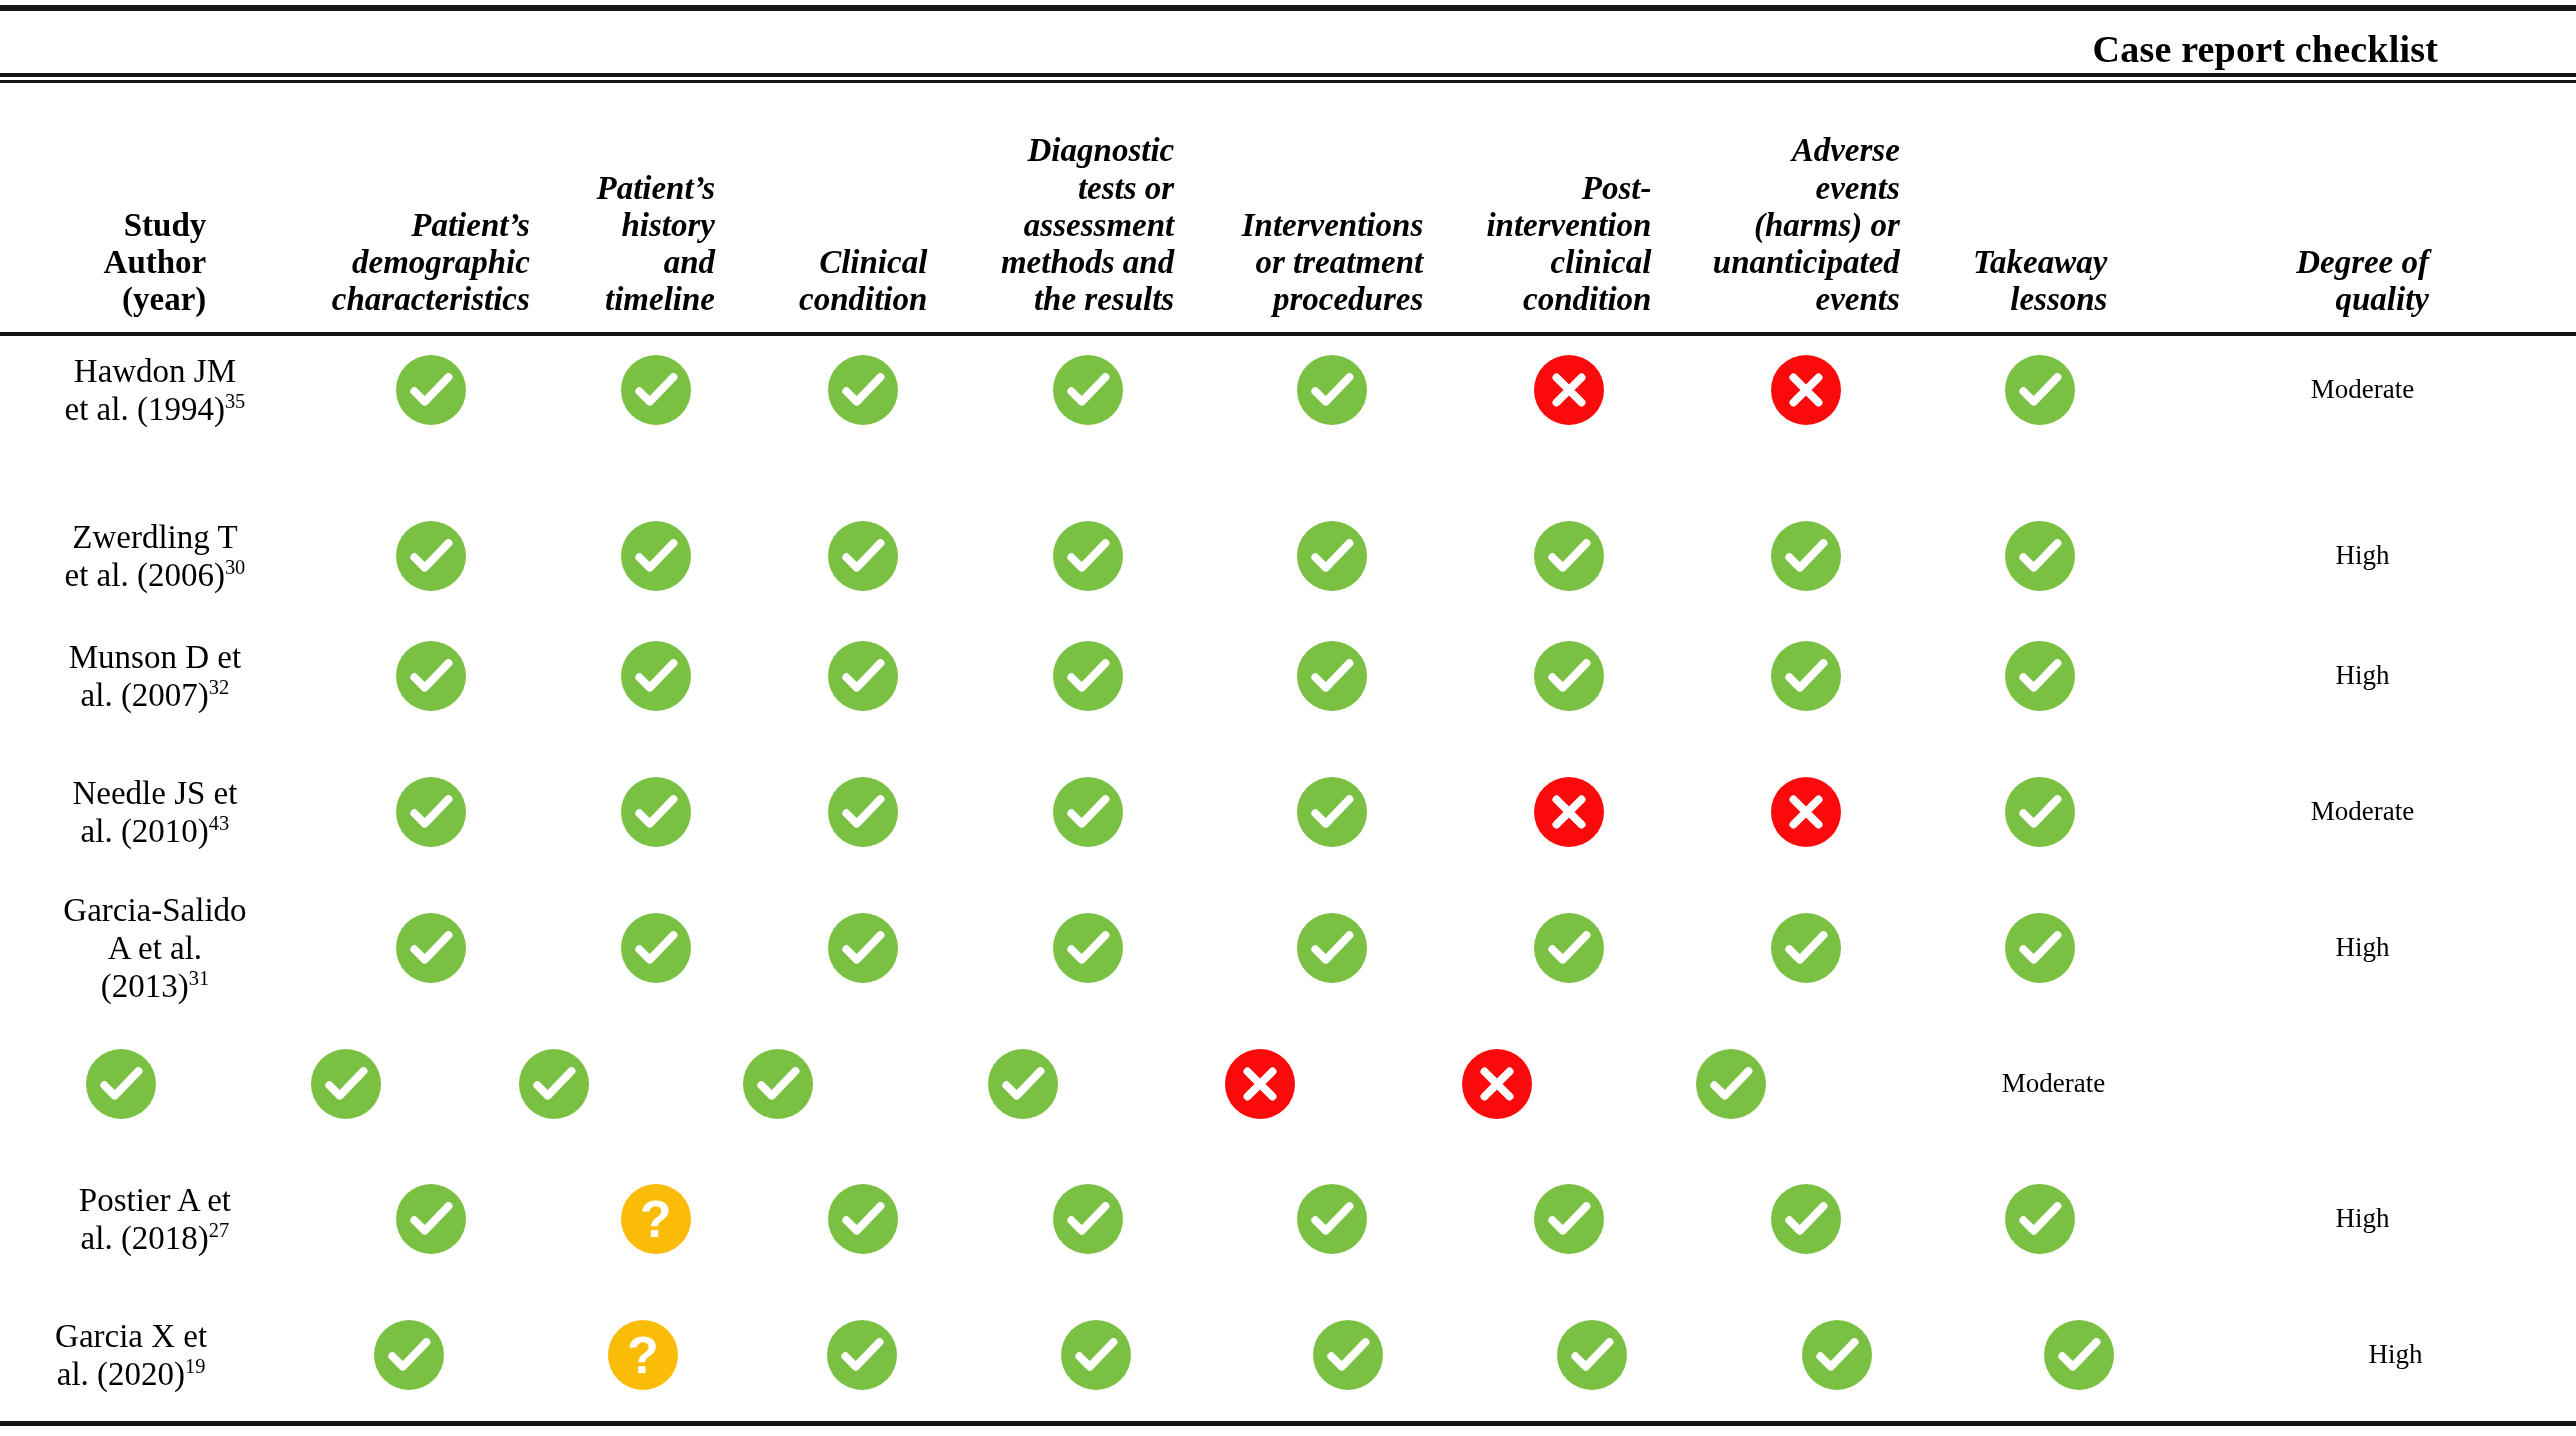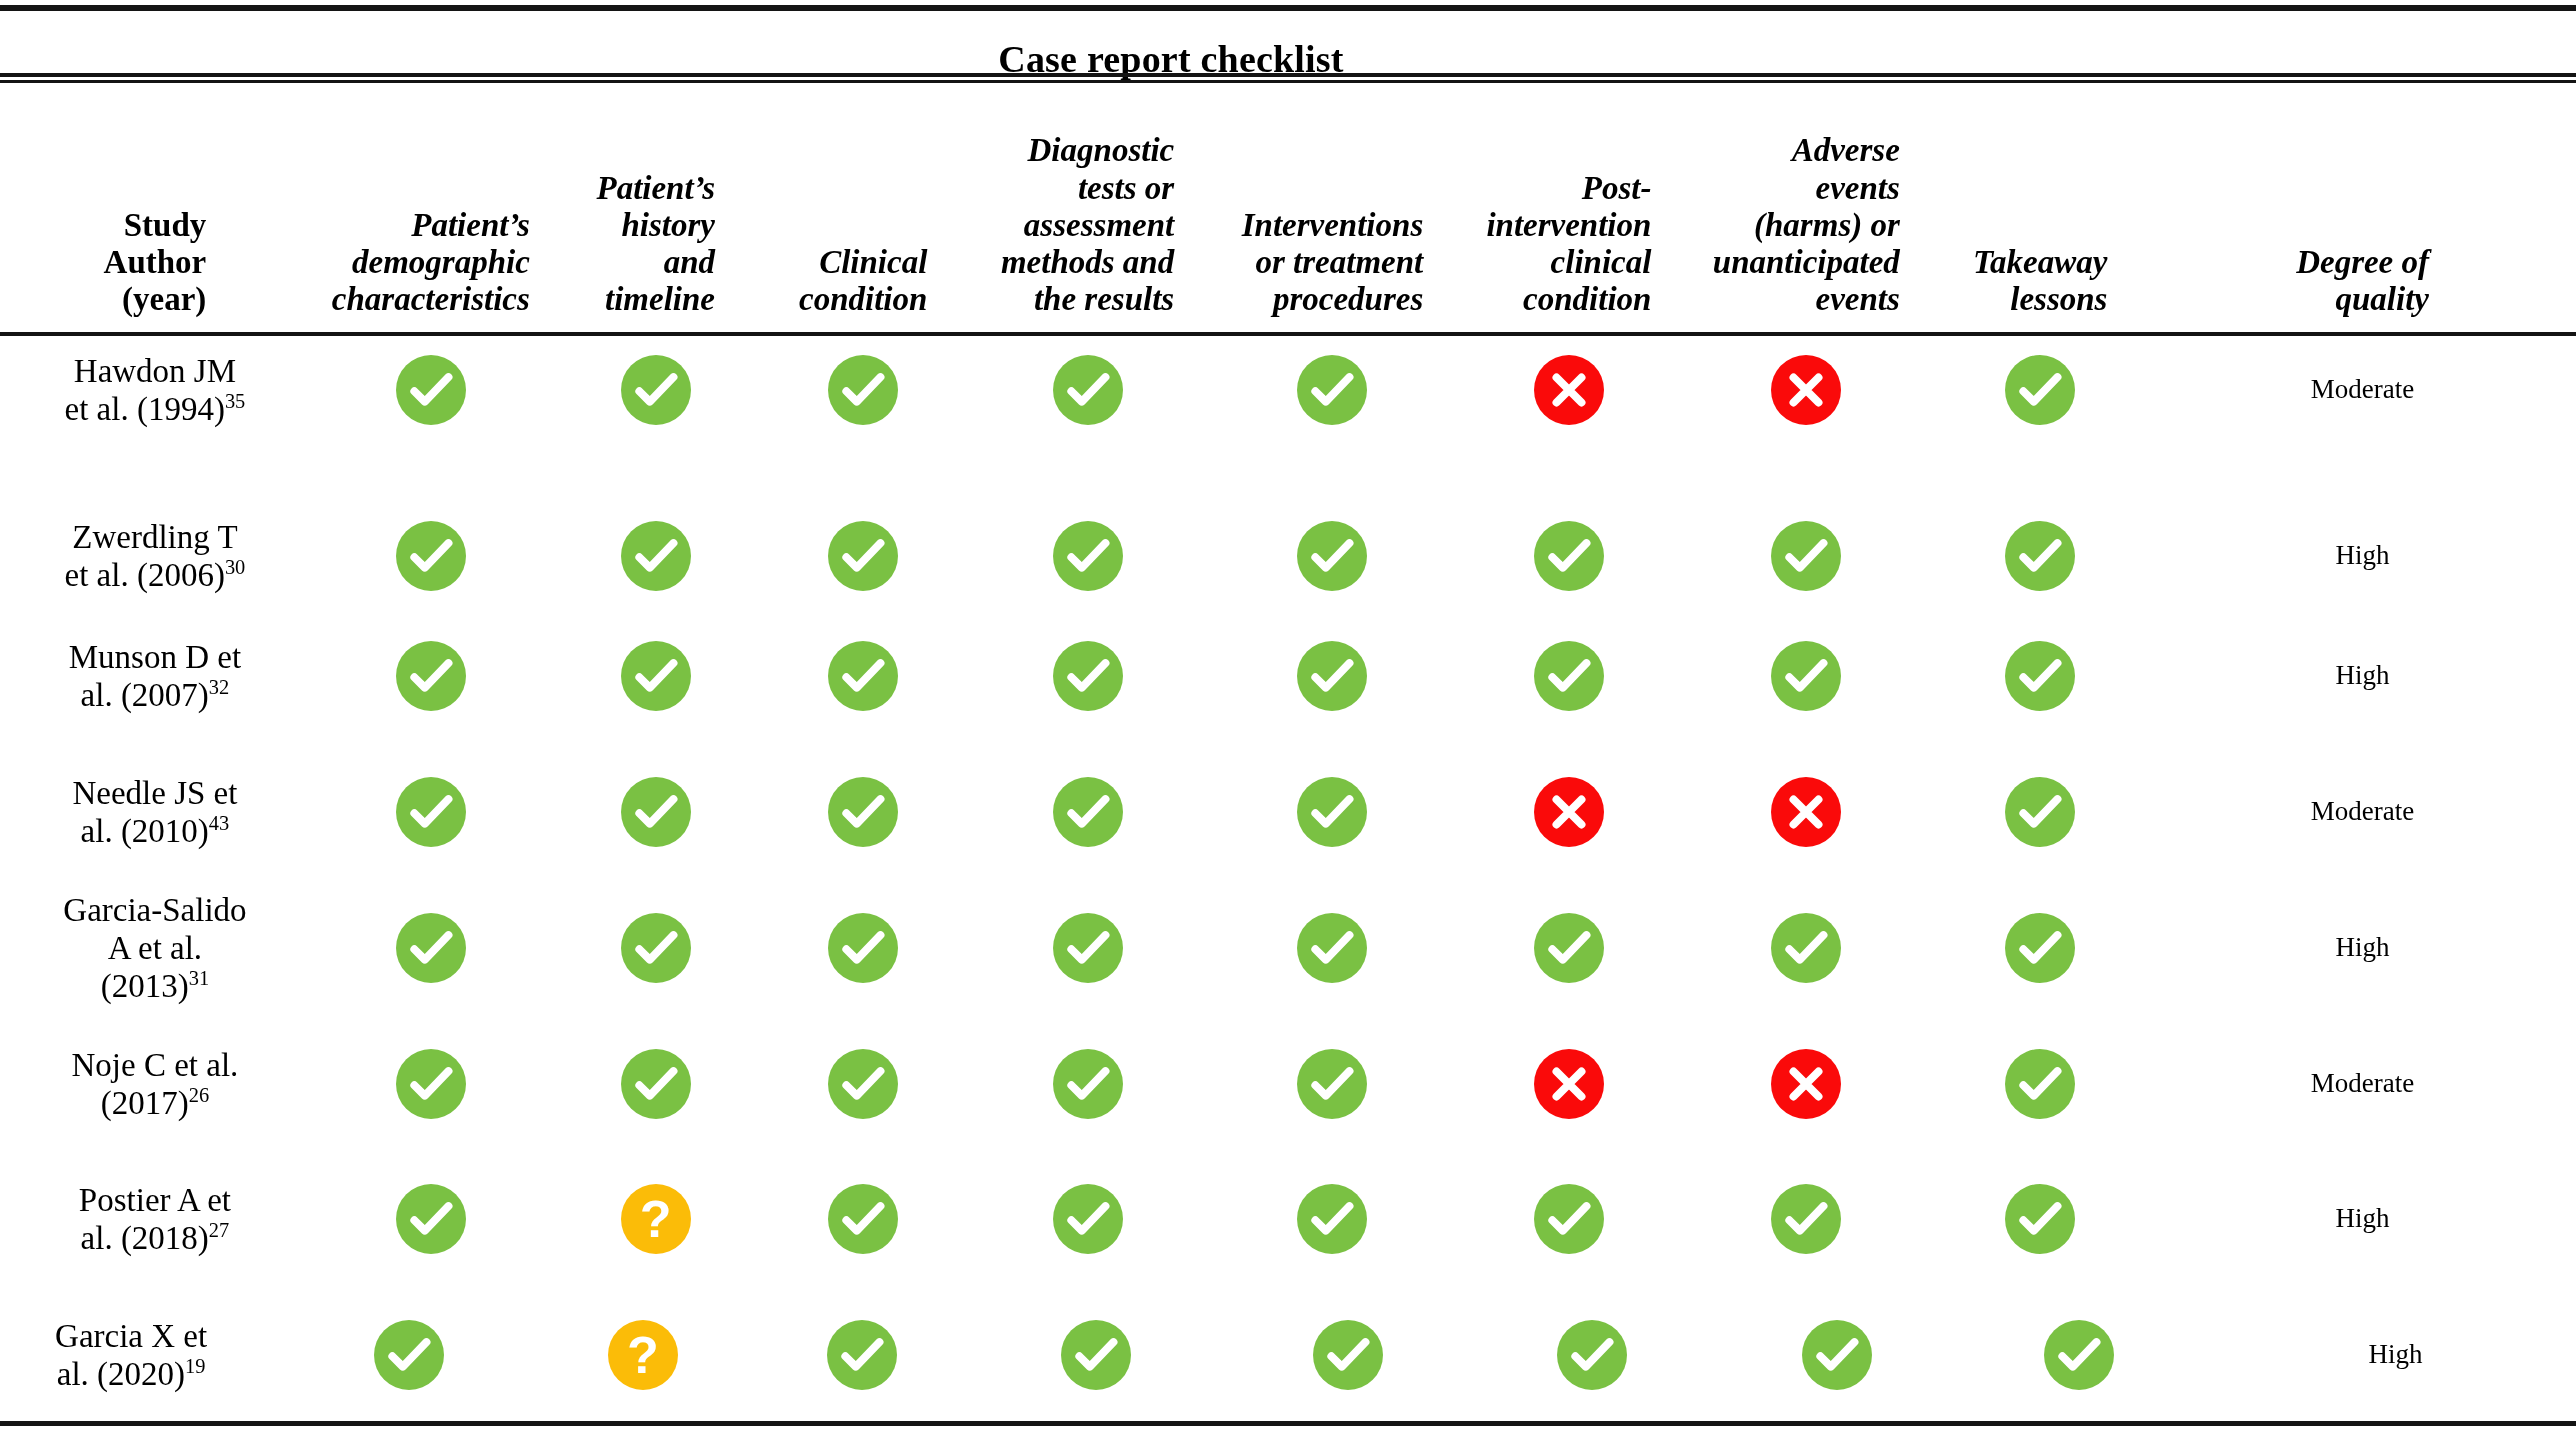--- a/index.html
+++ b/index.html
@@ -50,26 +50,26 @@
   .rule-bottom-a {
     position: absolute;
     left: 0; right: 0; top: 1421px;
     height: 5px;
     background: #141414;
   }
 
   
   .title-band {
     position: absolute;
-    left: 0; top: 28px;
+    left: 0; top: 18px;
     width: 2534px;
     height: 62px;
     display: flex;
     align-items: center;
-    justify-content: center;
+    justify-content: flex-end;
   }
   .title-band .title-text {
     font-weight: bold;
     font-size: 38px;
     letter-spacing: 0.2px;
     transform: translateX(-96px);
     white-space: nowrap;
   }
 
   
@@ -575,24 +575,20 @@
             <svg viewBox="0 0 84 84" aria-hidden="true">
               <path d="M22 43.5 L34.5 56 L63 26.5" fill="none" stroke="#ffffff" stroke-width="9.5" stroke-linecap="round" stroke-linejoin="round"></path>
             </svg>
           </span>
         </div>
         <div class="cell c9">
           <div class="quality-label">High</div>
         </div>
       </div>
       <div class="grid-row body-row" style="top: 1016px;">
-        <div class="cell c0 study">
-          <div class="study-label">Noje C et al.
-(2017)<sup>26</sup></div>
-        </div>
         <div class="cell c1">
           <span class="status-icon icon-yes">
             <svg viewBox="0 0 84 84" aria-hidden="true">
               <path d="M22 43.5 L34.5 56 L63 26.5" fill="none" stroke="#ffffff" stroke-width="9.5" stroke-linecap="round" stroke-linejoin="round"></path>
             </svg>
           </span>
         </div>
         <div class="cell c2">
           <span class="status-icon icon-yes">
             <svg viewBox="0 0 84 84" aria-hidden="true">

